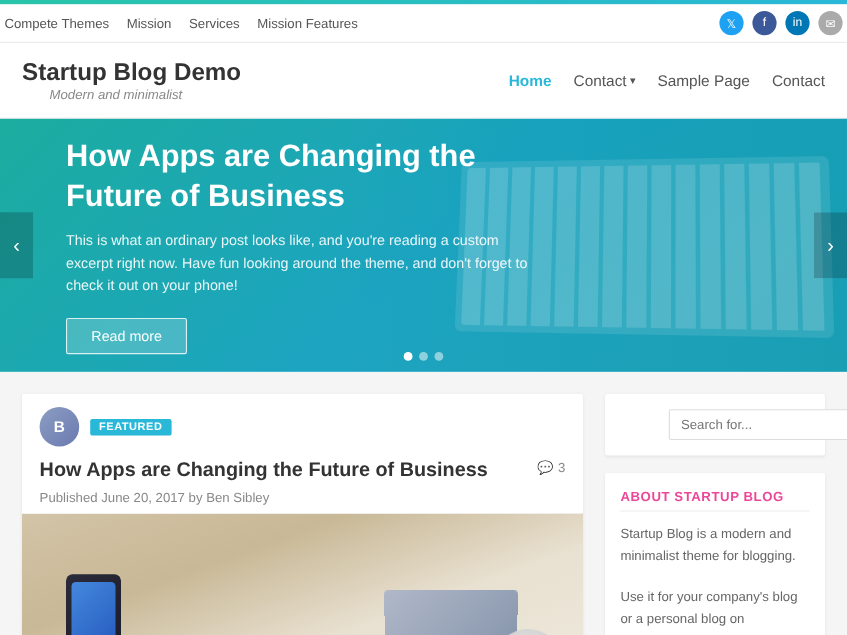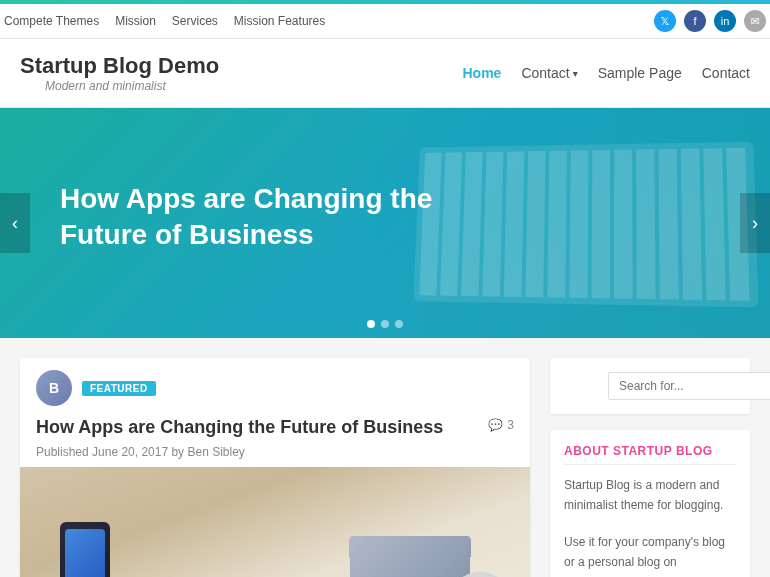--- a/index.html
+++ b/index.html
@@ -313,20 +313,22 @@
   </nav>
 </div>
 
 <div class="hero">
   <div class="hero-overlay"></div>
   <div class="hero-keyboard">
     <div class="keyboard-graphic"></div>
   </div>
   <div class="hero-content">
     <h1 class="hero-title">How Apps are Changing the Future of Business</h1>
+    <p class="hero-excerpt">This is what an ordinary post looks like, and you're reading a custom excerpt right now. Have fun looking around the theme, and don't forget to check it out on your phone!</p>
+    <a class="hero-btn">Read more</a>
   </div>
   <button class="slider-arrow slider-arrow-left">‹</button>
   <button class="slider-arrow slider-arrow-right">›</button>
   <div class="slider-dots">
     <div class="dot active"></div>
     <div class="dot"></div>
     <div class="dot"></div>
   </div>
 </div>
 

